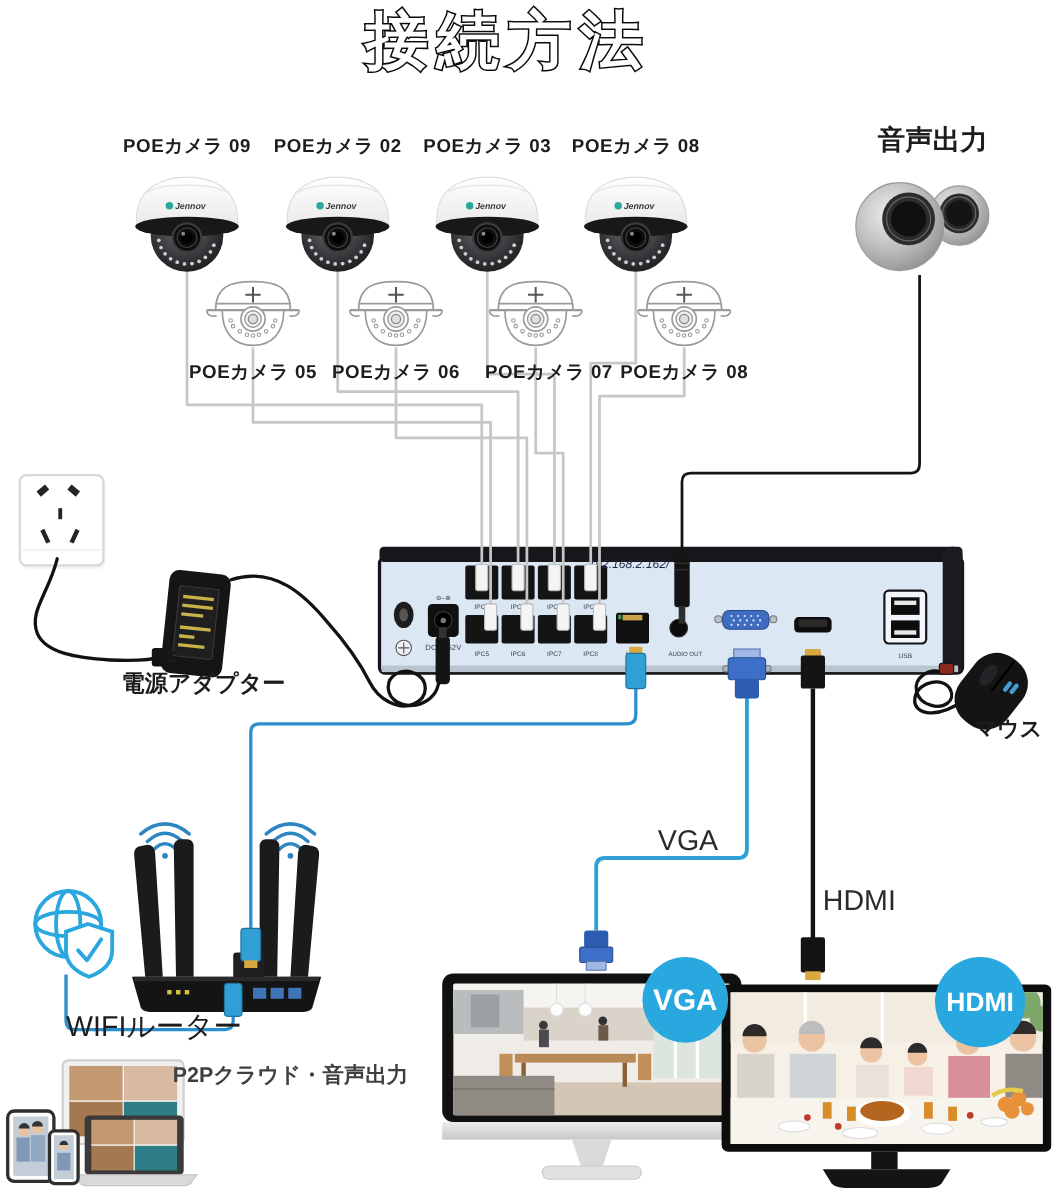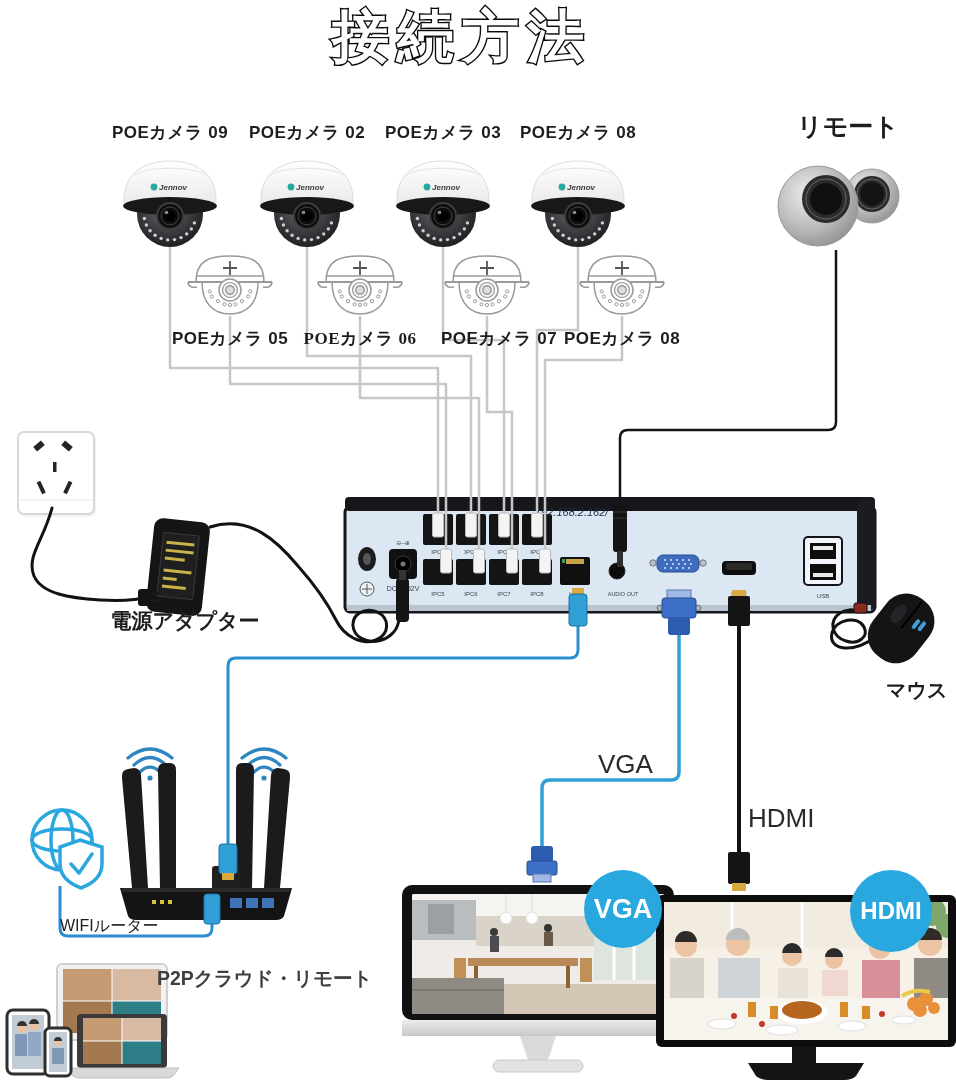--- a/index.html
+++ b/index.html
@@ -491,28 +491,28 @@
   </g>
 
   <text x="462" y="56" font-size="57" font-weight="800" letter-spacing="8" text-anchor="middle" fill="#ffffff" stroke="#0a0a0a" stroke-width="2.75" paint-order="stroke">接続方法</text>
 </svg>
 
 <div class="lab camlab" style="left:90px;top:121px;">POEカメラ 09</div>
 <div class="lab camlab" style="left:227px;top:121px;">POEカメラ 02</div>
 <div class="lab camlab" style="left:363px;top:121px;">POEカメラ 03</div>
 <div class="lab camlab" style="left:498px;top:121px;">POEカメラ 08</div>
 <div class="lab camlab" style="left:150px;top:327px;text-align:center;">POEカメラ 05</div>
-<div class="lab camlab" style="left:280px;top:327px;font-family:Liberation Serif, serif;">POEカメラ 06</div>
+<div class="lab camlab" style="left:280px;top:327px;">POEカメラ 06</div>
 <div class="lab camlab" style="left:407px;top:327px;padding-left:12px;">POEカメラ 07</div>
 <div class="lab camlab" style="left:542px;top:327px;">POEカメラ 08</div>
 
-<div class="lab big" style="left:778px;top:110px;width:140px;">リモート</div>
+<div class="lab big" style="left:778px;top:110px;width:140px;">音声出力</div>
 <div class="lab big" style="left:100px;top:607px;width:170px;font-size:21px;">電源アダプター</div>
-<div class="lab" style="left:886px;top:649px;font-size:20px;font-weight:600;margin-top:28px;">マウス</div>
-<div class="lab" style="left:60px;top:916px;font-size:16px;font-weight:500;">WIFIルーター</div>
+<div class="lab" style="left:886px;top:649px;font-size:20px;font-weight:600;">マウス</div>
+<div class="lab" style="left:60px;top:916px;font-size:26px;font-weight:500;">WIFIルーター</div>
 <div class="lab cable-lab" style="left:598px;top:749px;">VGA</div>
 <div class="lab cable-lab" style="left:748px;top:803px;">HDMI</div>
 
 <div class="lab remote" style="left:157px;top:966px;">
-  <div>P2Pクラウド・リモート</div>
+  <div>P2Pクラウド・音声出力</div>
 </div>
 
 </div>
 
 </body></html>

